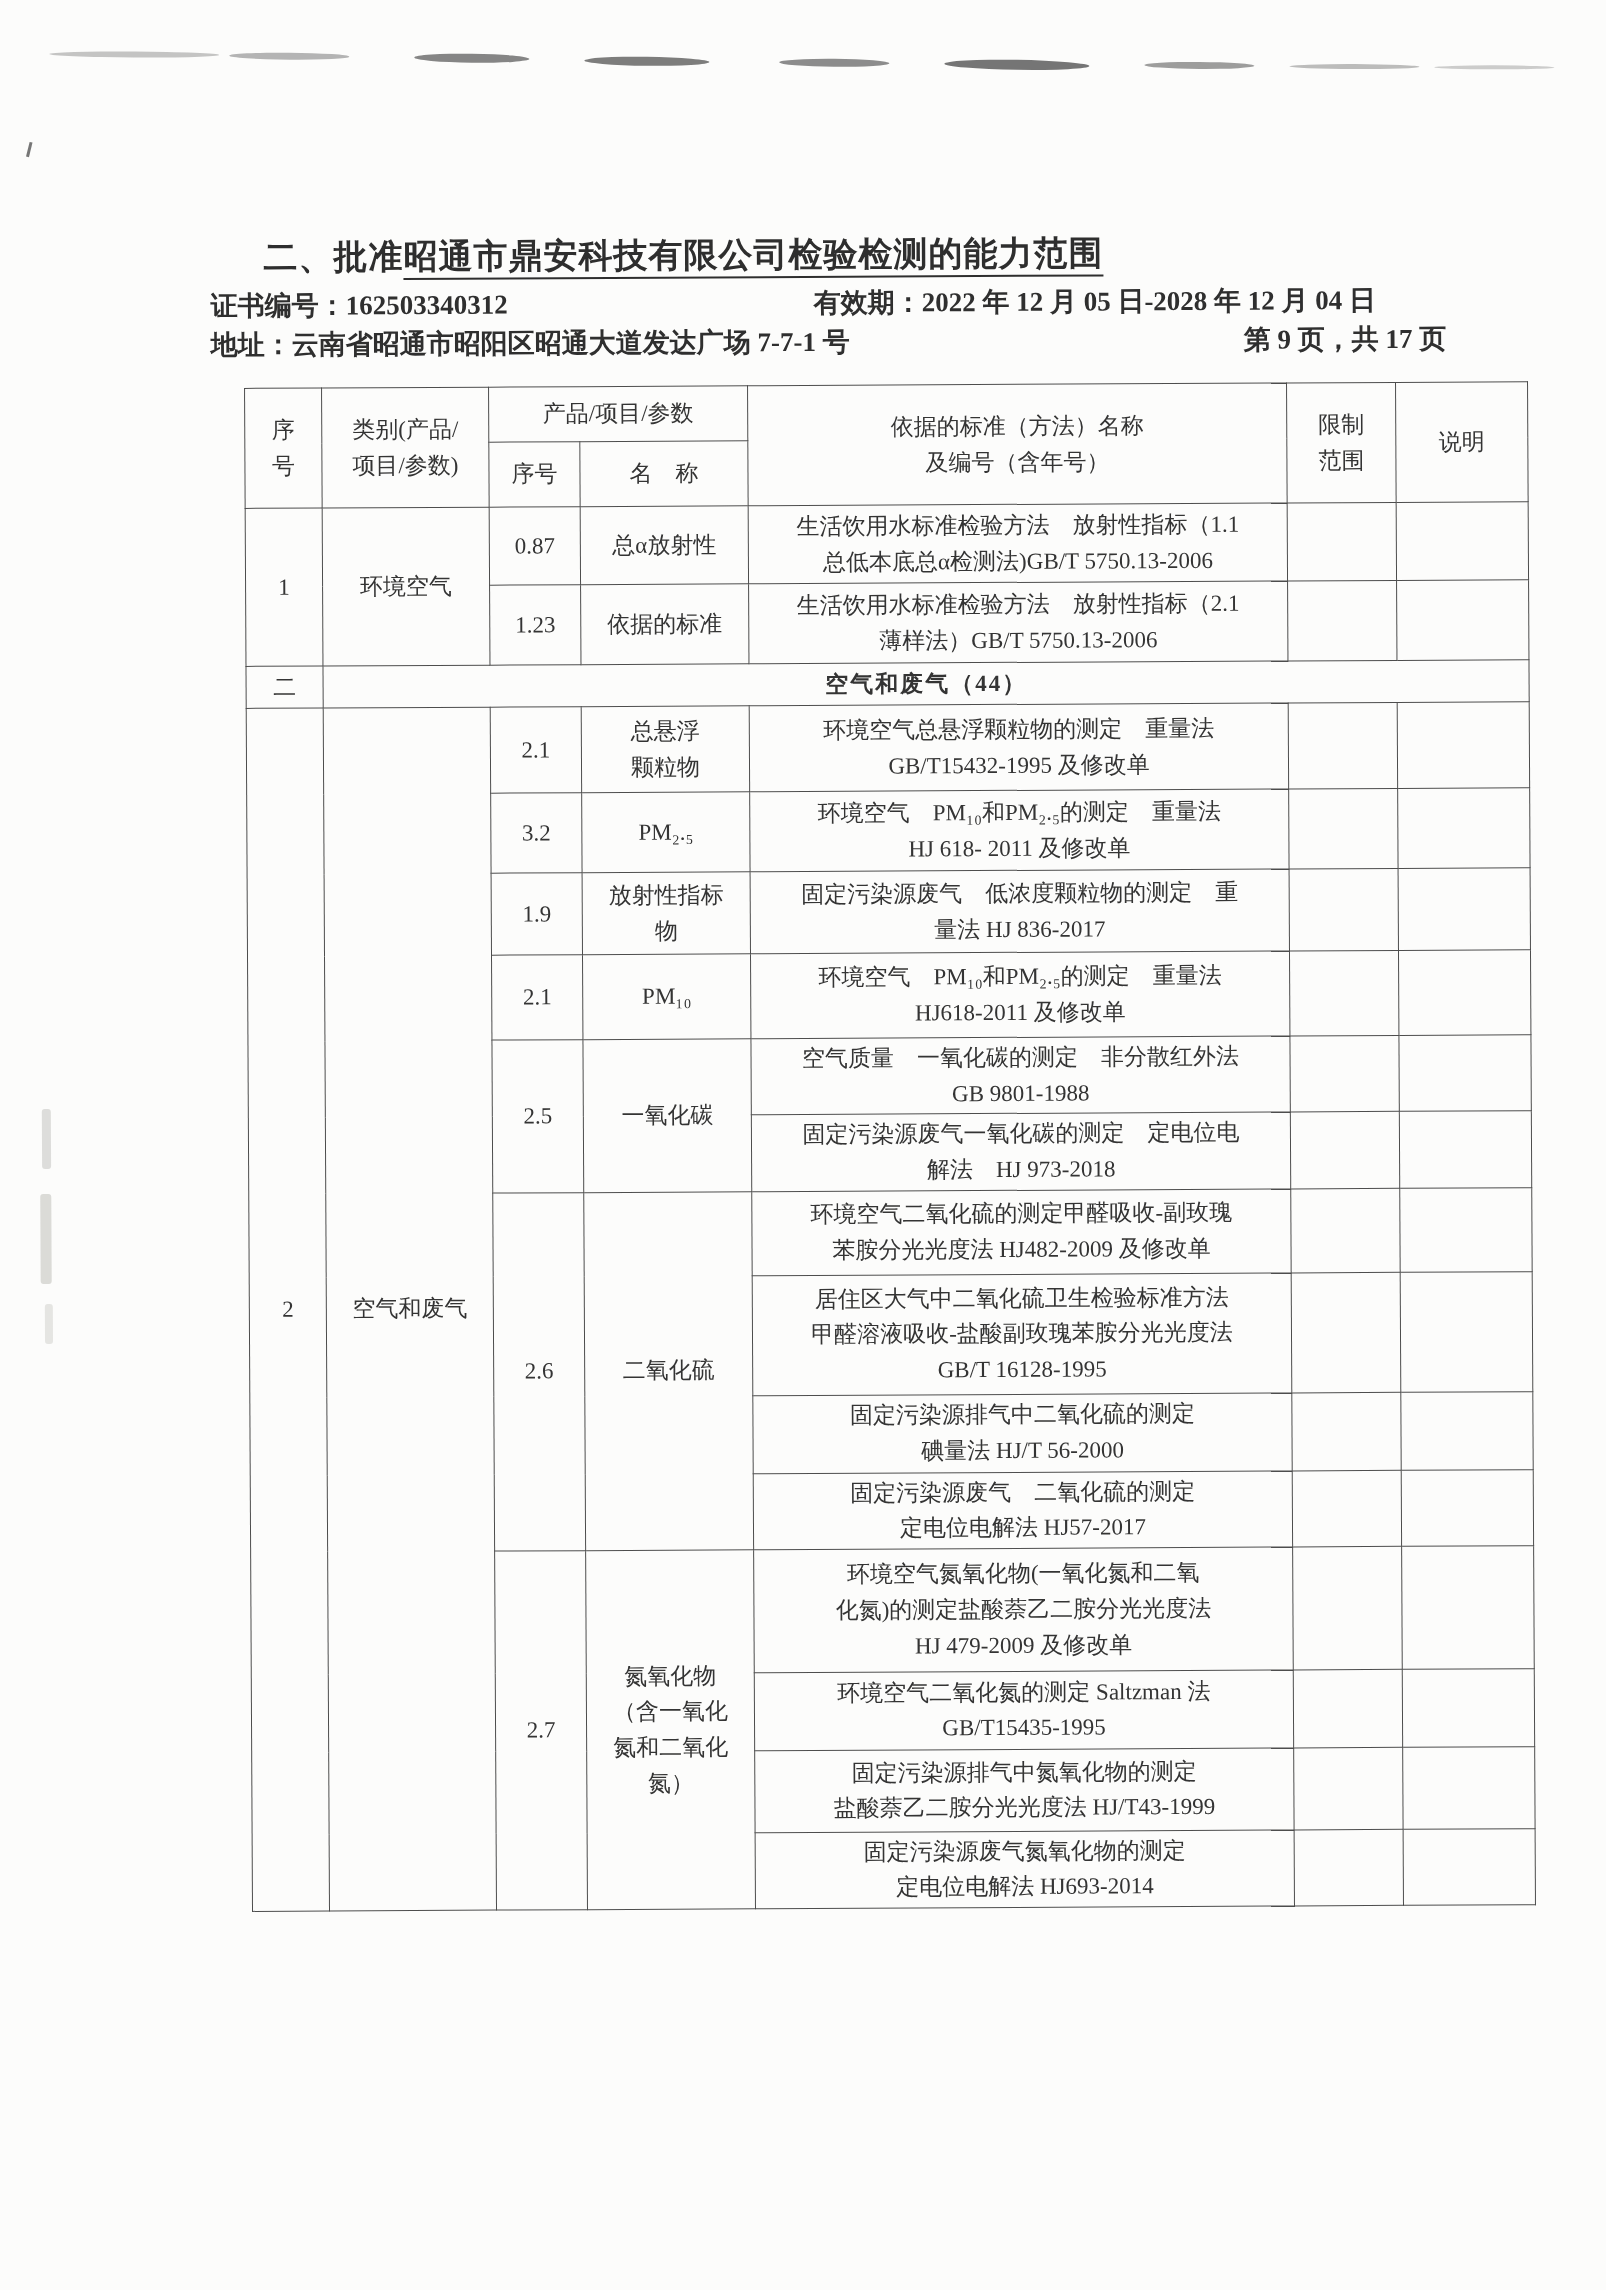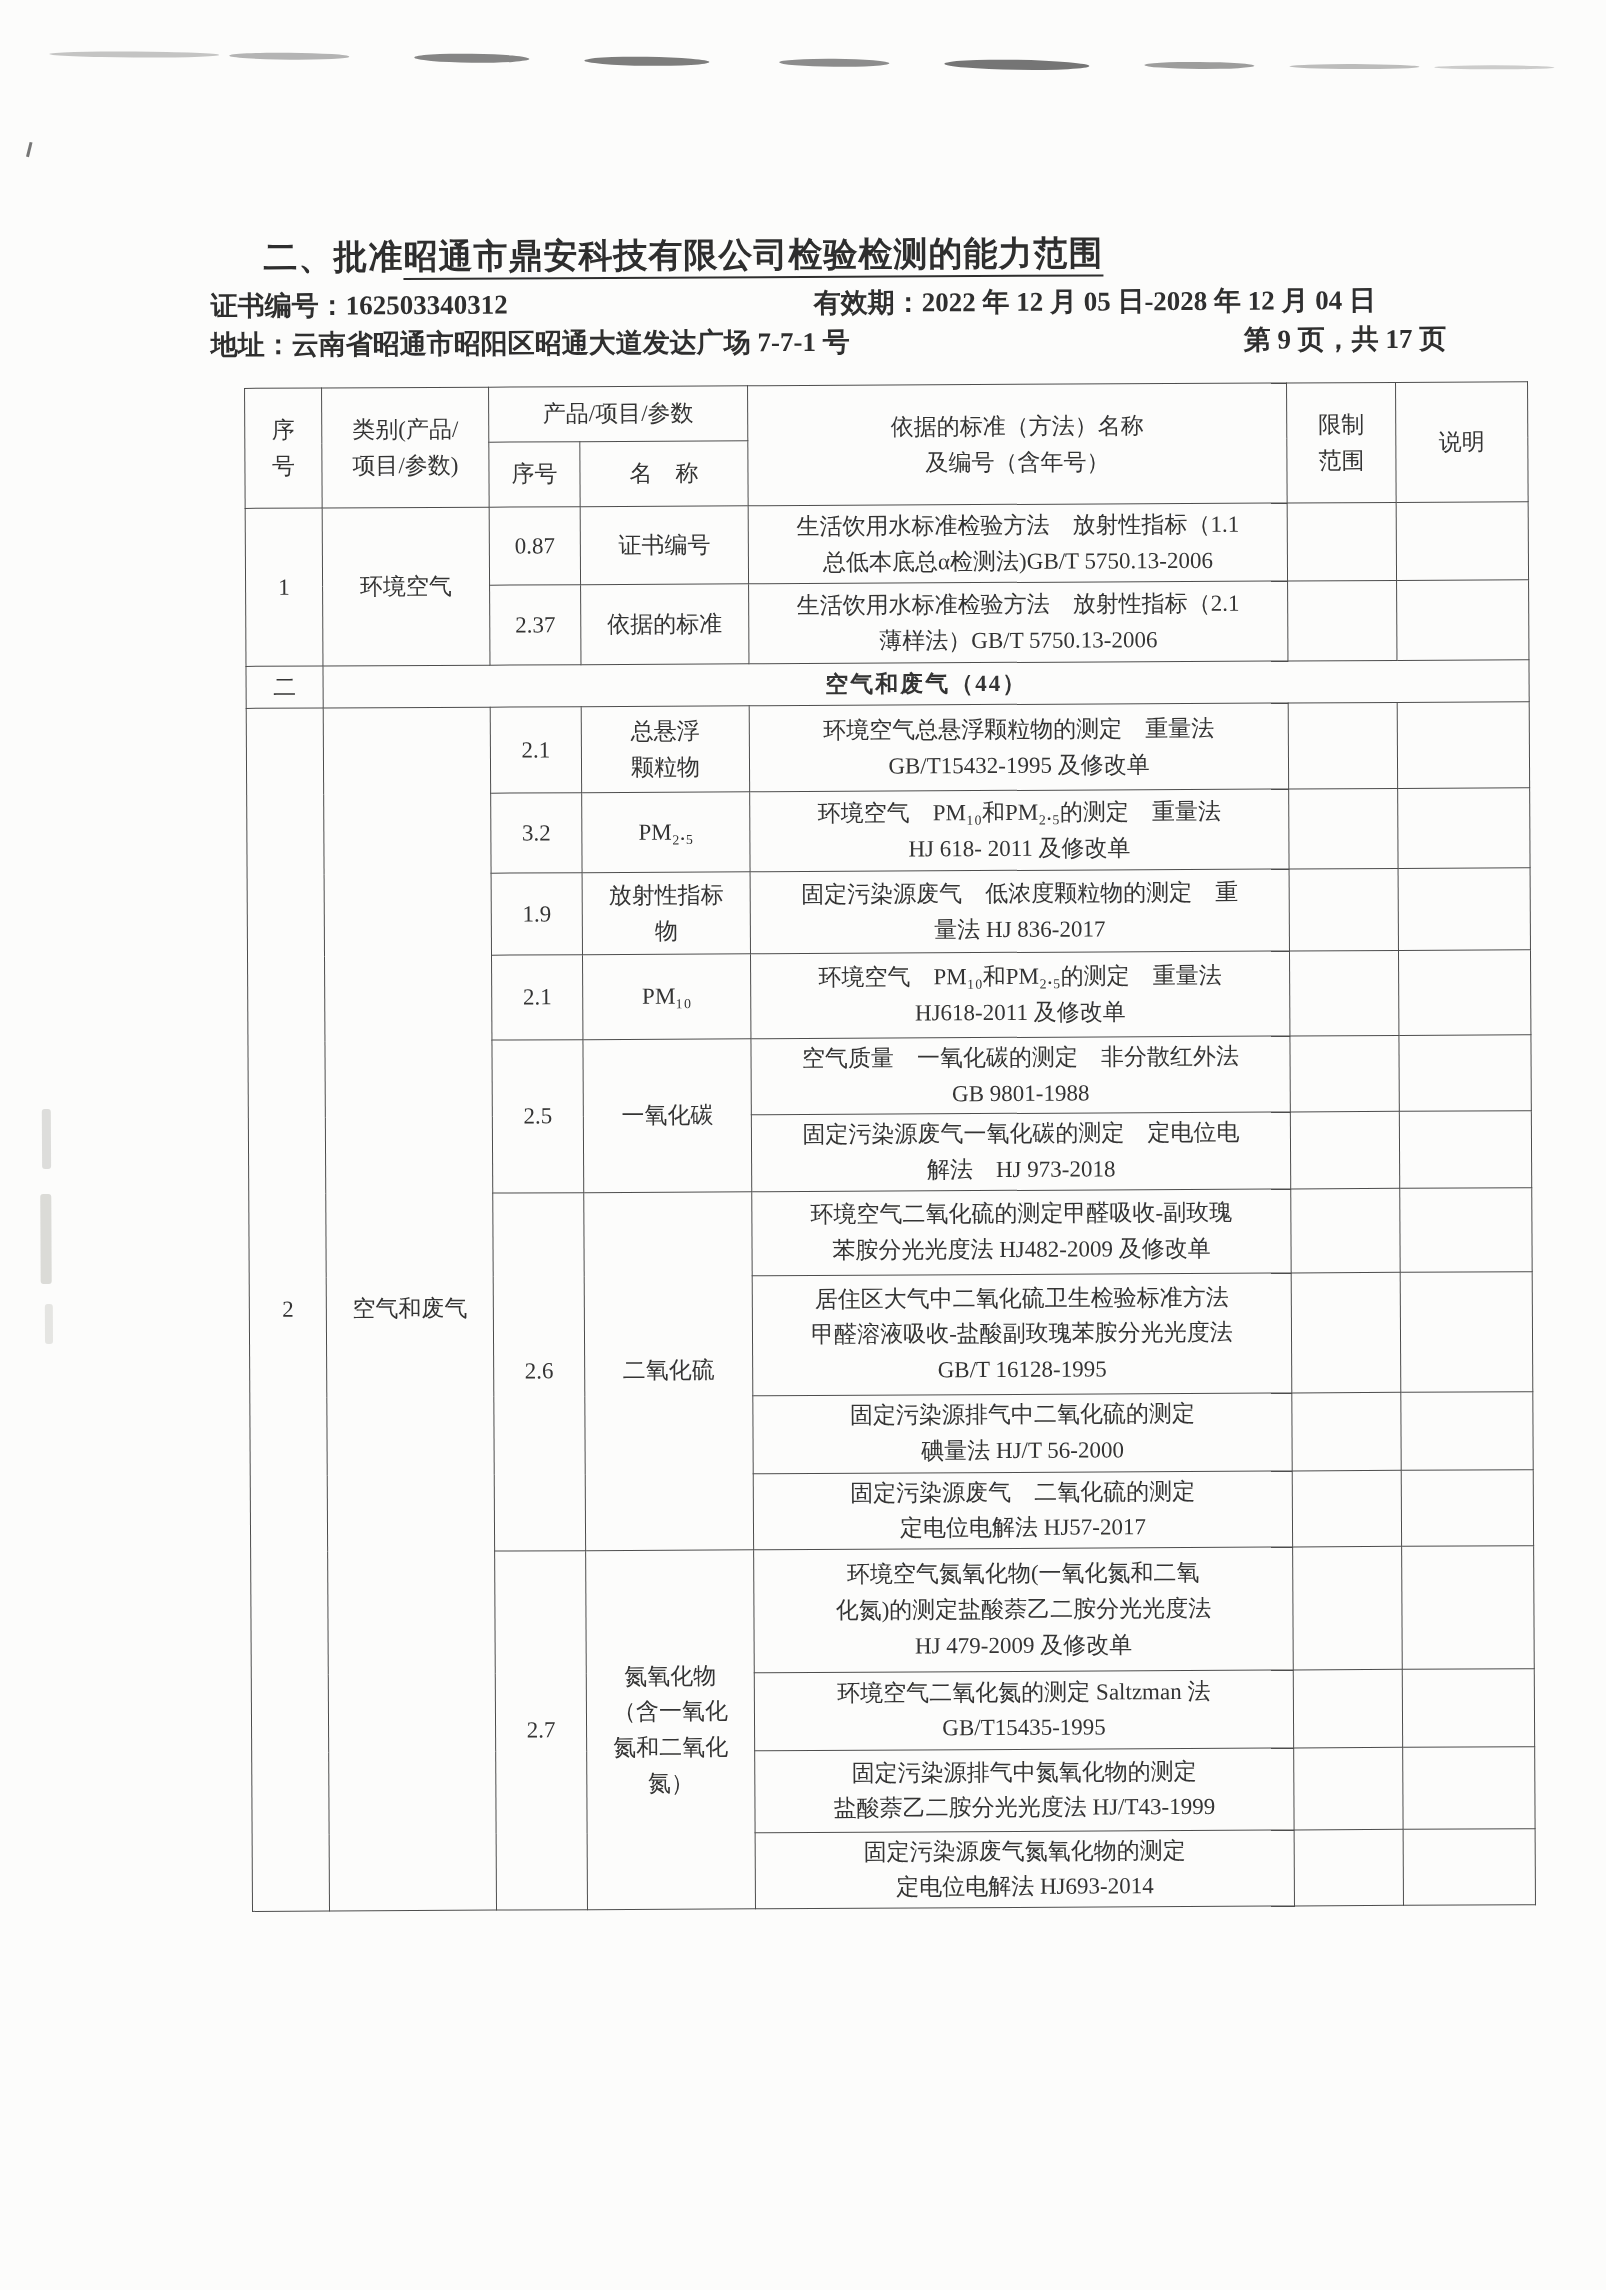--- a/index.html
+++ b/index.html
@@ -100,28 +100,28 @@
       </tr>
       <tr style="height:65px">
         <td class="hdr">序号</td>
         <td class="hdr">名　称</td>
       </tr>
 
       <tr style="height:78px">
         <td rowspan="2">1</td>
         <td rowspan="2">环境空气</td>
         <td>0.87</td>
-        <td>证书编号</td>
+        <td>总α放射性</td>
         <td>生活饮用水标准检验方法　放射性指标（1.1
 总低本底总α检测法)GB/T 5750.13-2006</td>
         <td></td>
         <td></td>
       </tr>
       <tr style="height:80px">
-        <td>2.37</td>
+        <td>1.23</td>
         <td>依据的标准</td>
         <td>生活饮用水标准检验方法　放射性指标（2.1
 薄样法）GB/T 5750.13-2006</td>
         <td></td>
         <td></td>
       </tr>
 
       <tr style="height:42px">
         <td>二</td>
         <td class="sec" colspan="6">空气和废气（44）</td>

